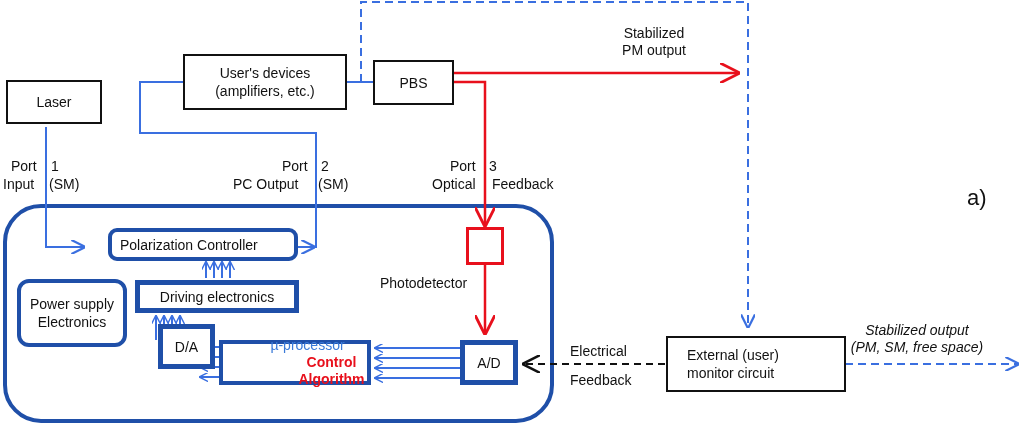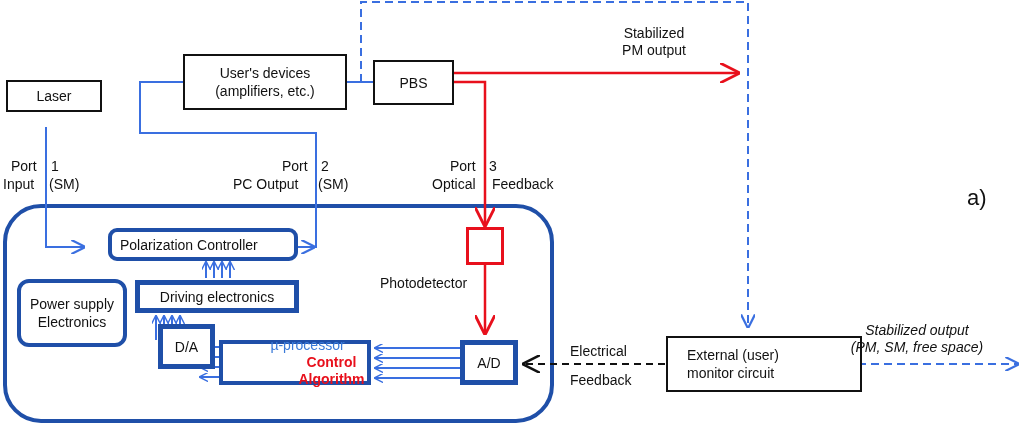--- a/index.html
+++ b/index.html
@@ -73,21 +73,21 @@
     <path d="M462,358 L375,358" marker-end="url(#aSm)"></path>
     <path d="M462,368 L375,368" marker-end="url(#aSm)"></path>
     <path d="M462,378 L375,378" marker-end="url(#aSm)"></path>
   </g>
 
   <path d="M665,364 L524,364" fill="none" stroke="#111" stroke-width="2" stroke-dasharray="7,5" marker-end="url(#aBlk)"></path>
 
   <path d="M832,364 L1018,364" fill="none" stroke="#3a6fe0" stroke-width="2" stroke-dasharray="8,5" marker-end="url(#aBlue)"></path>
 </svg>
 
-<div class="box bk" style="left:6px;top:80px;width:96px;height:32px;">
+<div class="box bk" style="left:6px;top:80px;width:96px;height:44px;">
   <span>Laser</span>
 </div>
 
 <div class="box bk" style="left:183px;top:54px;width:164px;height:56px;">
   <div>
     <div>User's devices</div>
     <div>(amplifiers, etc.)</div>
   </div>
 </div>
 
@@ -120,21 +120,21 @@
     <div style="color:#e8101c;font-weight:bold;font-size:14px;margin-left:48px;">Control Algorithm</div>
   </div>
 </div>
 
 <div class="box bl" style="left:460px;top:340px;width:58px;height:45px;">
   <span>A/D</span>
 </div>
 
 <div class="box" style="left:466px;top:227px;width:38px;height:38px;border:3px solid #e8101c;background:#fff;"></div>
 
-<div class="box bk" style="left:666px;top:336px;width:196px;height:56px;justify-content:flex-start;padding-left:19px;text-align:left;">
+<div class="box bk" style="left:666px;top:336px;width:180px;height:56px;justify-content:flex-start;padding-left:19px;text-align:left;">
   <div>
     <div>External (user)</div>
     <div>monitor circuit</div>
   </div>
 </div>
 
 <div class="lbl" style="left:11px;top:158px;"><span>Port</span></div>
 <div class="lbl" style="left:51px;top:158px;"><span>1</span></div>
 <div class="lbl" style="left:3px;top:176px;"><span>Input</span></div>
 <div class="lbl" style="left:49px;top:176px;"><span>(SM)</span></div>

